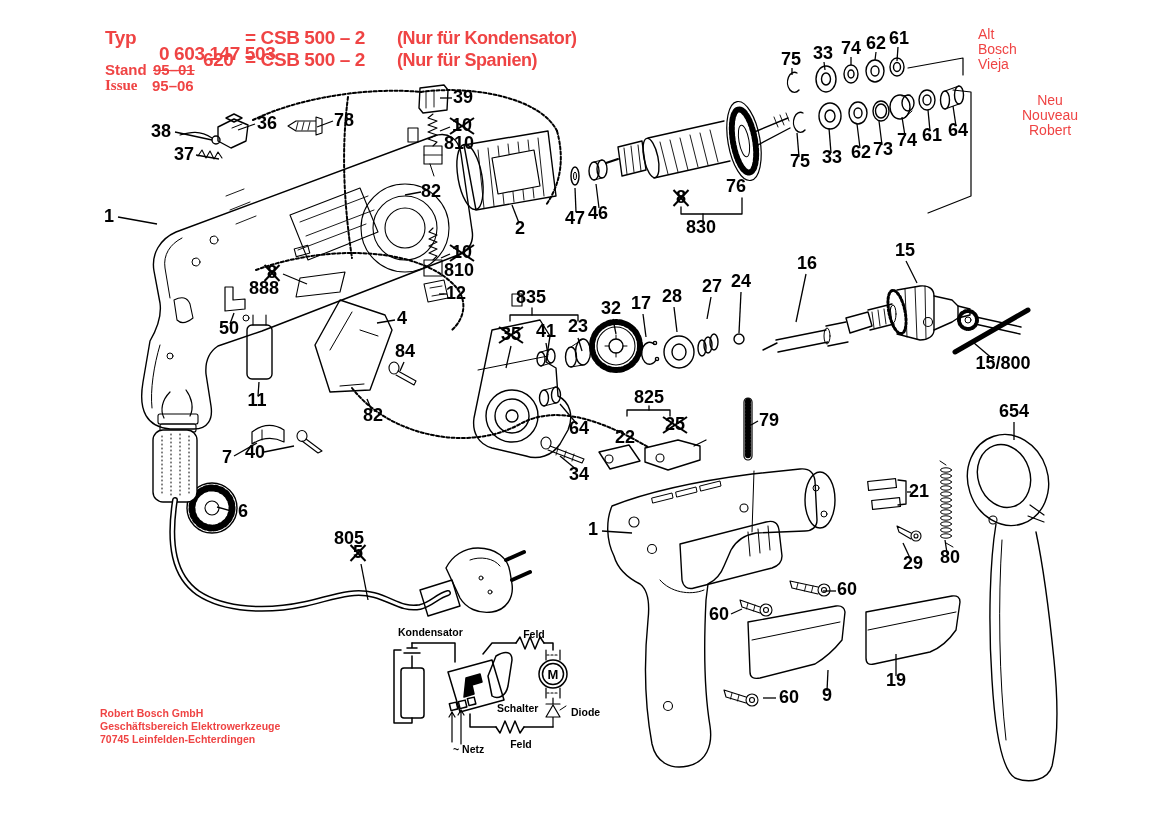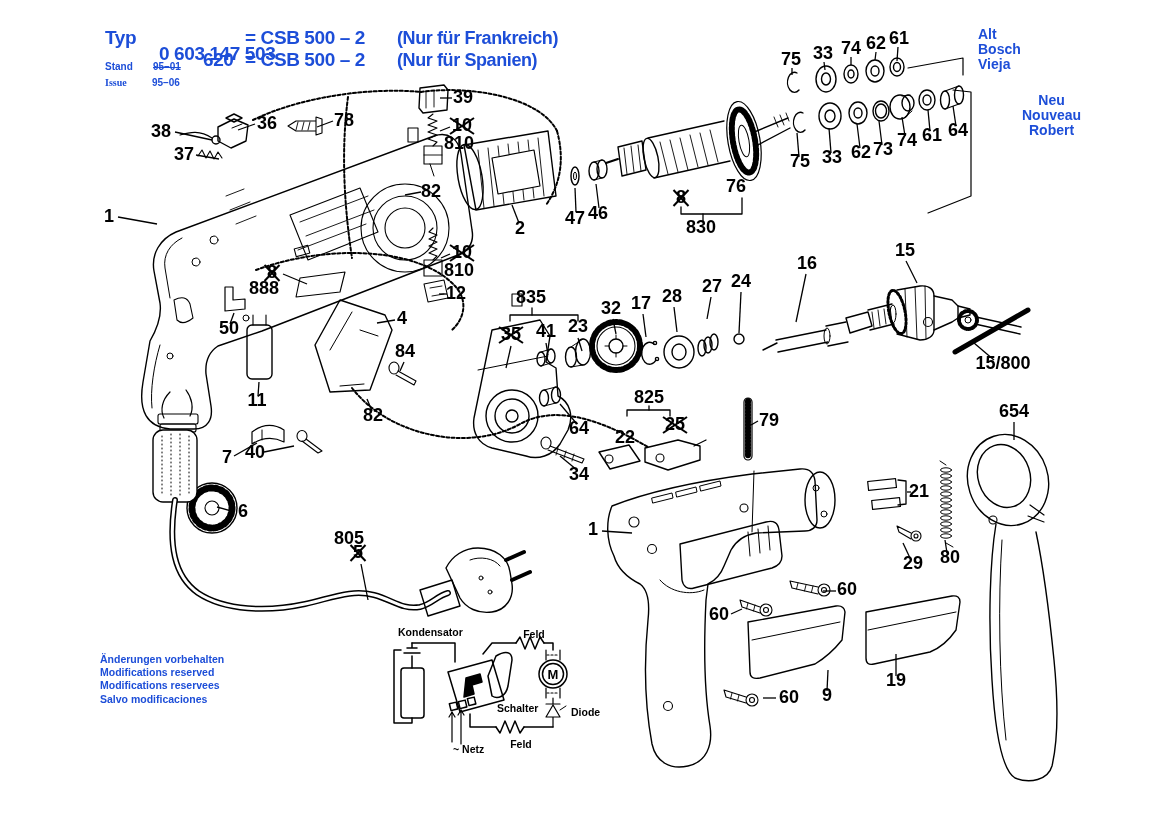--- a/index.html
+++ b/index.html
@@ -1,63 +1,62 @@
 <!DOCTYPE html>
 <html><head>
 <meta charset="utf-8">
 <style>
   html,body{margin:0;padding:0;background:#fff;}
   .canvas{position:relative;width:1169px;height:826px;background:#fff;overflow:hidden;
-          font-family:"Liberation Sans",sans-serif;color:#1d4ed8;}
+          font-family:"Liberation Sans",sans-serif;color:#ef4444;}
   .hline{position:absolute;white-space:nowrap;font-weight:bold;}
   .t-big{font-size:19px;letter-spacing:-0.4px;}
-  .t-mid{font-size:10px;}
+  .t-mid{font-size:15px;}
   .t-note{font-size:18px;letter-spacing:-0.4px;}
   .strike{text-decoration:line-through;}
-  .legend{position:absolute;font-weight:bold;font-size:14px;line-height:15px;white-space:nowrap;}
+  .legend{position:absolute;font-weight:normal;font-size:14px;line-height:15px;white-space:nowrap;}
   .footer{position:absolute;font-weight:bold;font-size:10.5px;line-height:13.2px;white-space:nowrap;}
   svg.art{position:absolute;left:0;top:0;}
   svg text{font-family:"Liberation Sans",sans-serif;font-weight:bold;fill:#000;stroke:none;}
   text.plabel{font-size:18px;}
   text.clabel{font-size:10.5px;}
   text.mlabel{font-size:13px;}
 </style>
 </head>
 <body>
 
 <div class="canvas">
 
   <div class="hline t-big" style="left:105px;top:27px;">Typ</div>
   <div class="hline t-big" style="left:159px;top:27px;margin-top:16px;">0 603 147 503</div>
   <div class="hline t-big" style="left:245px;top:27px;">= CSB 500 – 2</div>
-  <div class="hline t-note" style="left:397px;top:28px;">(Nur für Frankreich)</div>
+  <div class="hline t-note" style="left:397px;top:28px;">(Nur für Kondensator)</div>
   <div class="hline t-big" style="left:203px;top:49px;">620</div>
   <div class="hline t-big" style="left:245px;top:49px;">= CSB 500 – 2</div>
   <div class="hline t-note" style="left:397px;top:50px;">(Nur für Spanien)</div>
   <div class="hline t-mid" style="left:105px;top:61px;">Stand</div>
   <div class="hline t-mid strike" style="left:153px;top:61px;">95–01</div>
   <div class="hline t-mid" style="left:105px;top:77px;font-family:Liberation Serif, serif;">Issue</div>
   <div class="hline t-mid" style="left:152px;top:77px;">95–06</div>
 
   <div class="legend" style="left:978px;top:27px;">
     <div>Alt</div>
     <div>Bosch</div>
     <div>Vieja</div>
   </div>
   <div class="legend" style="left:1022px;top:93px;text-align:center;">
     <div>Neu</div>
     <div>Nouveau</div>
     <div>Robert</div>
   </div>
 
-  <div class="footer" style="left:100px;top:653px;">
-    <div>Änderungen vorbehalten</div>
-    <div>Modifications reserved</div>
-    <div>Modifications reservees</div>
-    <div>Salvo modificaciones</div>
+  <div class="footer" style="left:100px;top:707px;">
+    <div>Robert Bosch GmbH</div>
+    <div>Geschäftsbereich Elektrowerkzeuge</div>
+    <div>70745 Leinfelden-Echterdingen</div>
   </div>
 
   <svg class="art" id="drawing" width="1169" height="826" viewBox="0 0 1169 826">
     <g stroke="#000" fill="none" stroke-width="1.4" stroke-linecap="round" stroke-linejoin="round">
 
       <g>
         <path d="M176,232 C160,239 151,254 154,271 L160,303 C162,317 157,329 150,341 L143,382 C138,411 147,427 170,429 L194,429 C208,429 213,419 211,406 L206,374 C205,362 209,352 218,346 L262,331 L458,255 C470,250 474,241 472,230 L461,154 C459,139 448,131 434,136 Z"></path>
         <path d="M182,238 C170,244 163,255 165,268 L170,298" stroke-width="1"></path>
         <circle cx="405" cy="228" r="20" stroke-width="1.1"></circle>
         <circle cx="405" cy="228" r="32" stroke-width="1.1"></circle>

